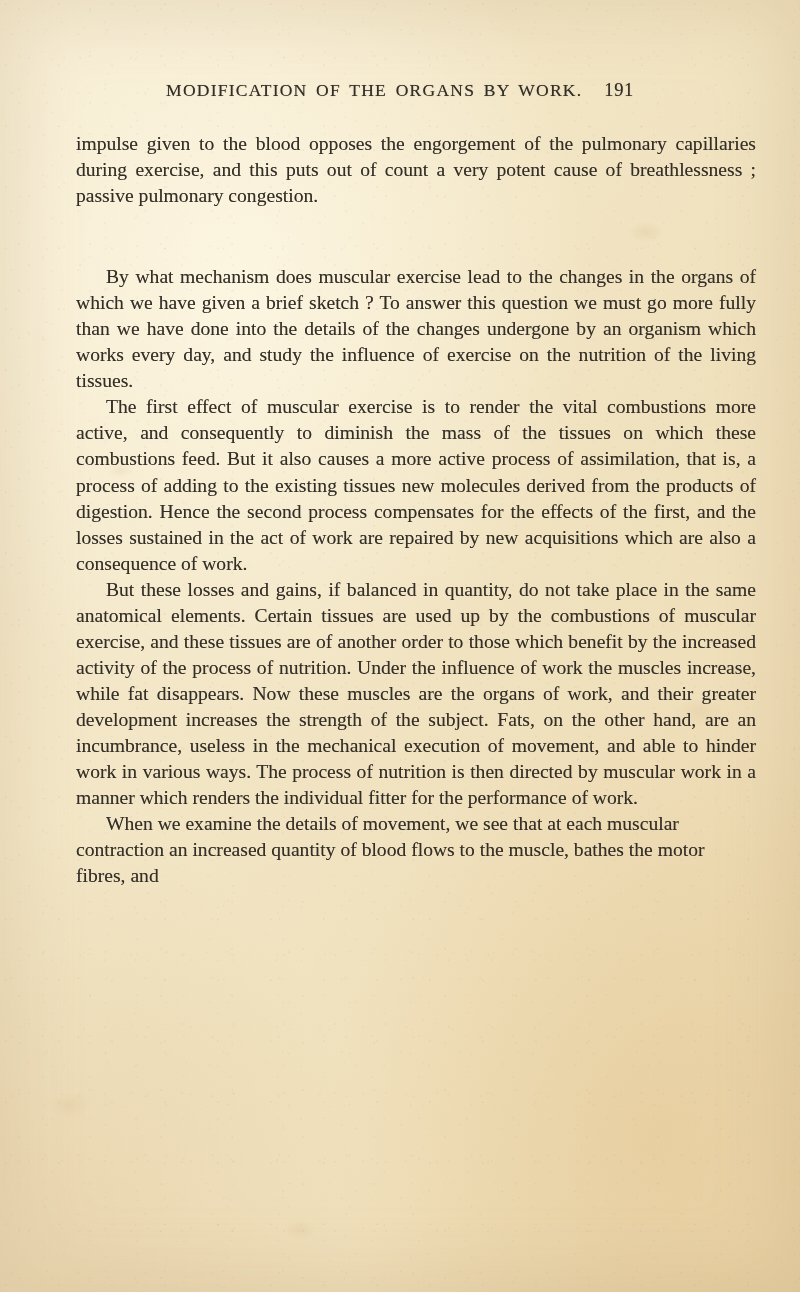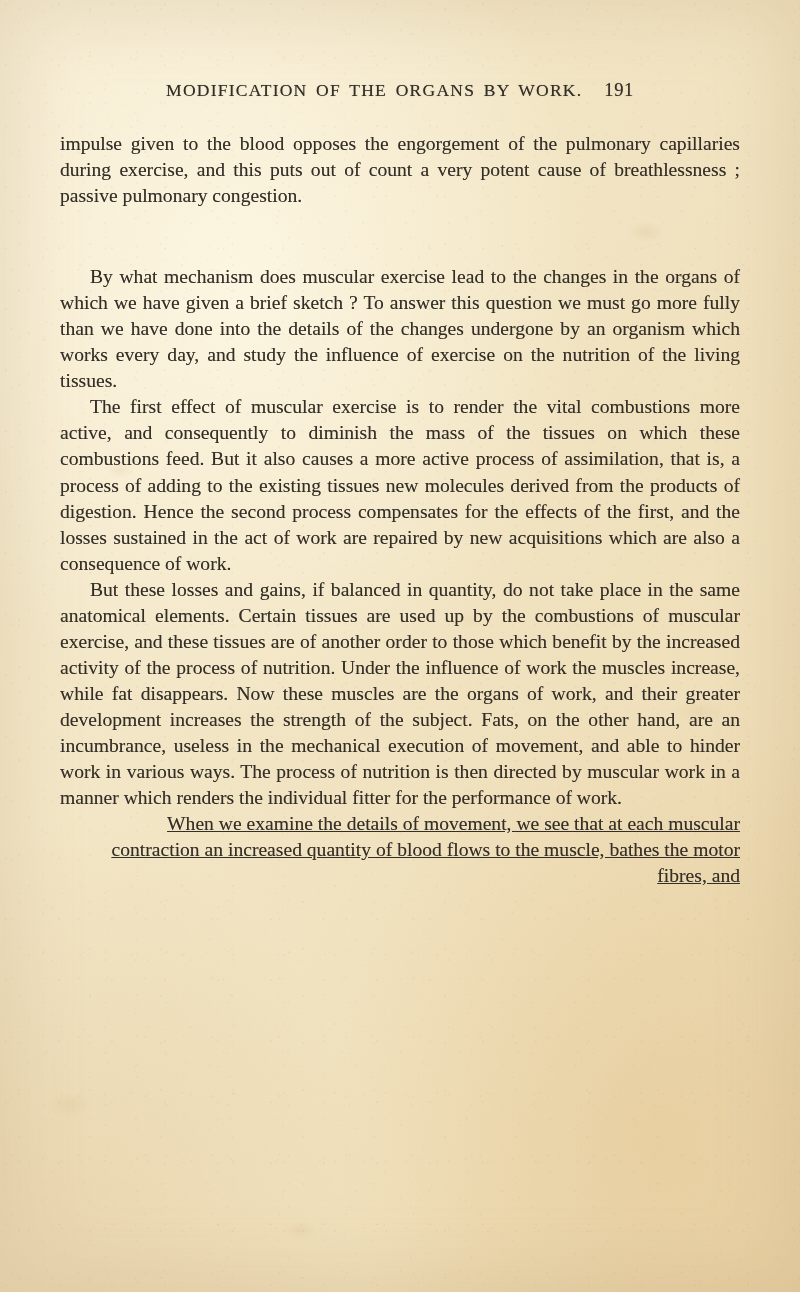--- a/index.html
+++ b/index.html
@@ -91,37 +91,37 @@
     letter-spacing: 0.6px;
     color: #332e27;
     font-variant-numeric: oldstyle-nums;
     text-shadow: 0 0 0.7px rgba(51,46,39,0.5);
     text-align: right;
   }
 
   
   .body {
     position: absolute;
-    left: 0;
+    left: 16px;
     top: 131px;
     width: 680px;
   }
   p.para {
     margin: 0;
     font-size: 19.6px;
     line-height: 26.05px;
     text-align: justify;
     text-justify: inter-word;
     text-indent: 30px;
     color: #332e27;
     text-shadow: 0 0 0.6px rgba(51,46,39,0.42);
     -webkit-font-smoothing: antialiased;
   }
   p.para.noindent { text-indent: 0; }
-  p.para:last-child { text-align: right; text-decoration: underline; }
+  p.para:last-child { text-align: left; }
 
   
   .section-heading {
     margin: 0;
     font-size: 19.5px;
     line-height: 26px;
     text-align: center;
     letter-spacing: 1.6px;
     color: #332e27;
     font-weight: normal;

